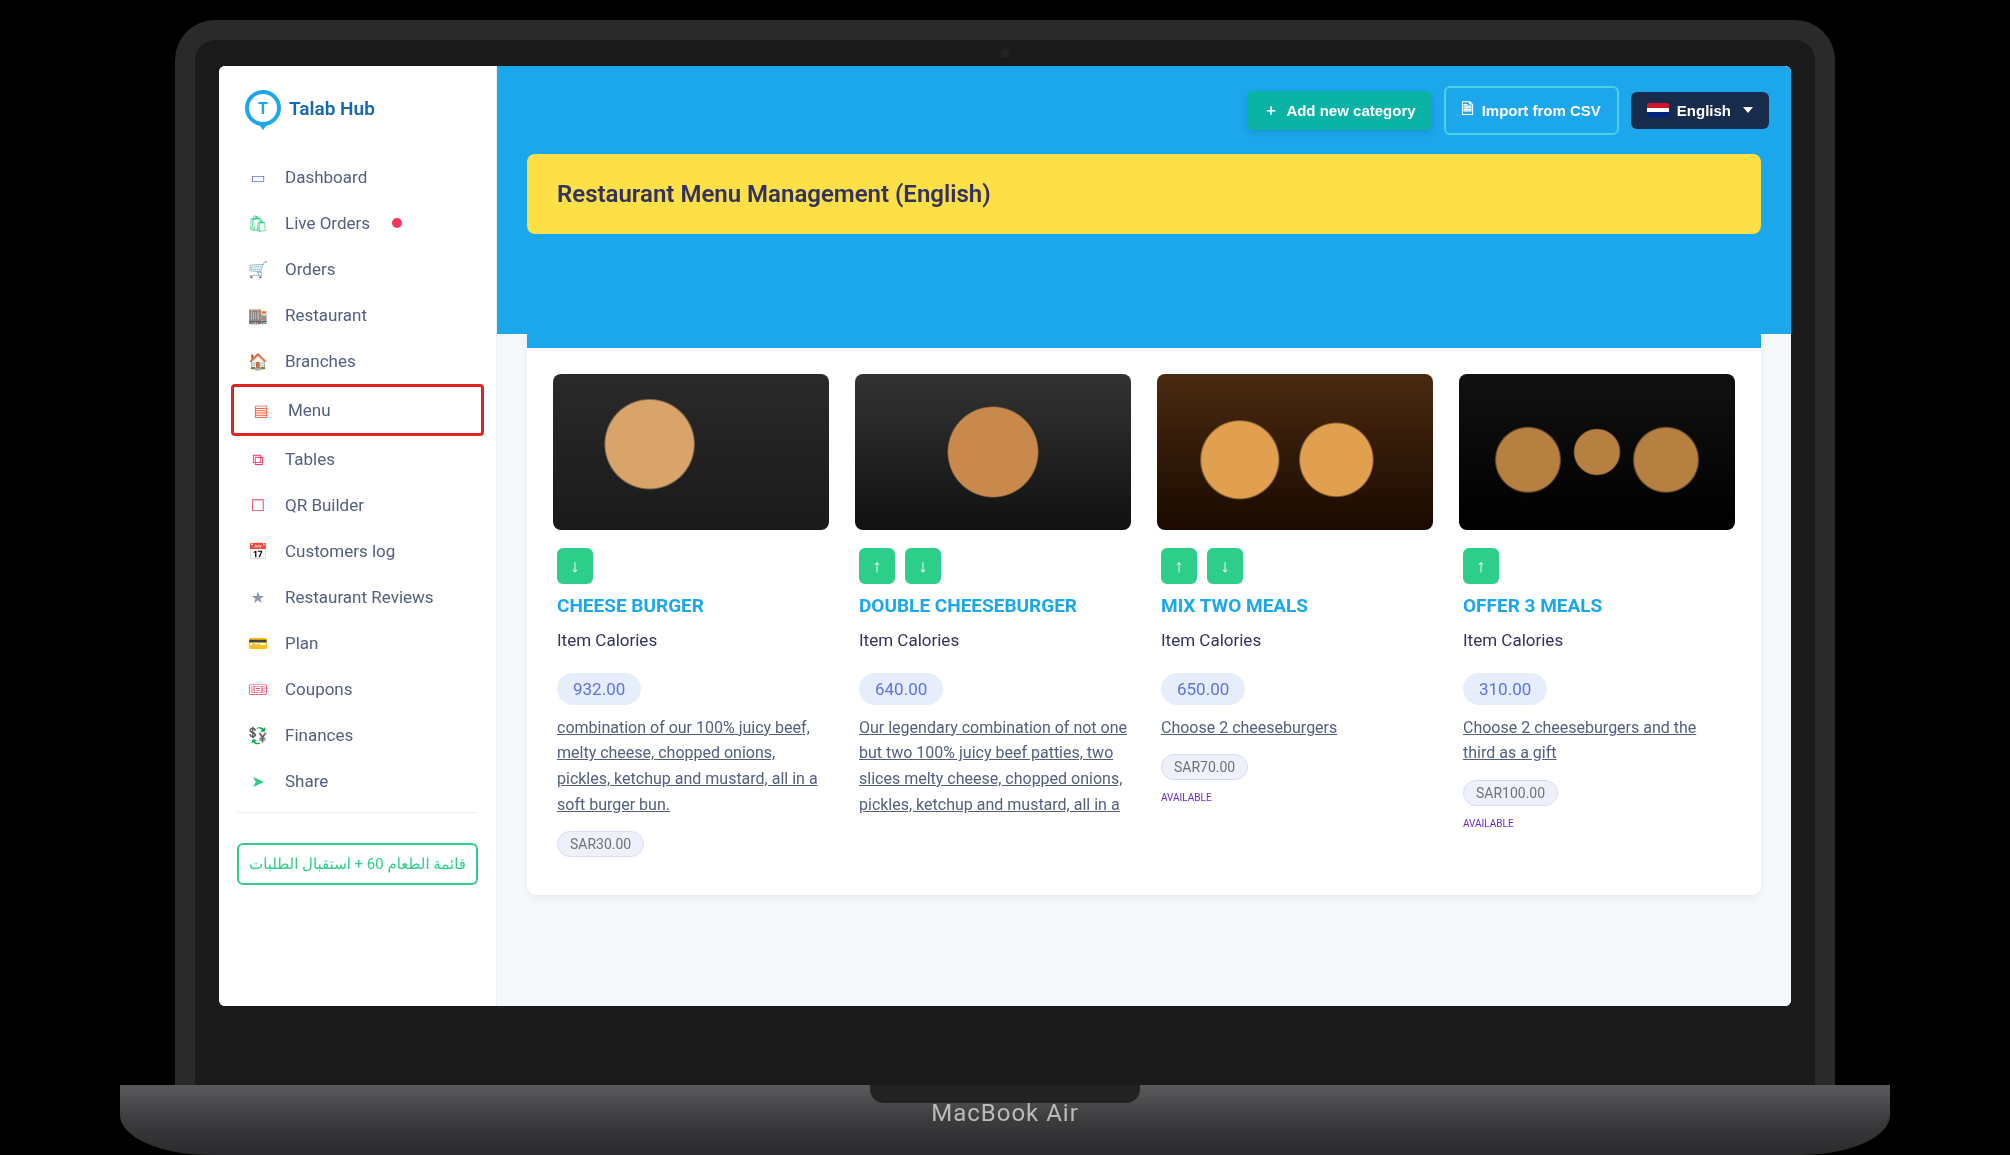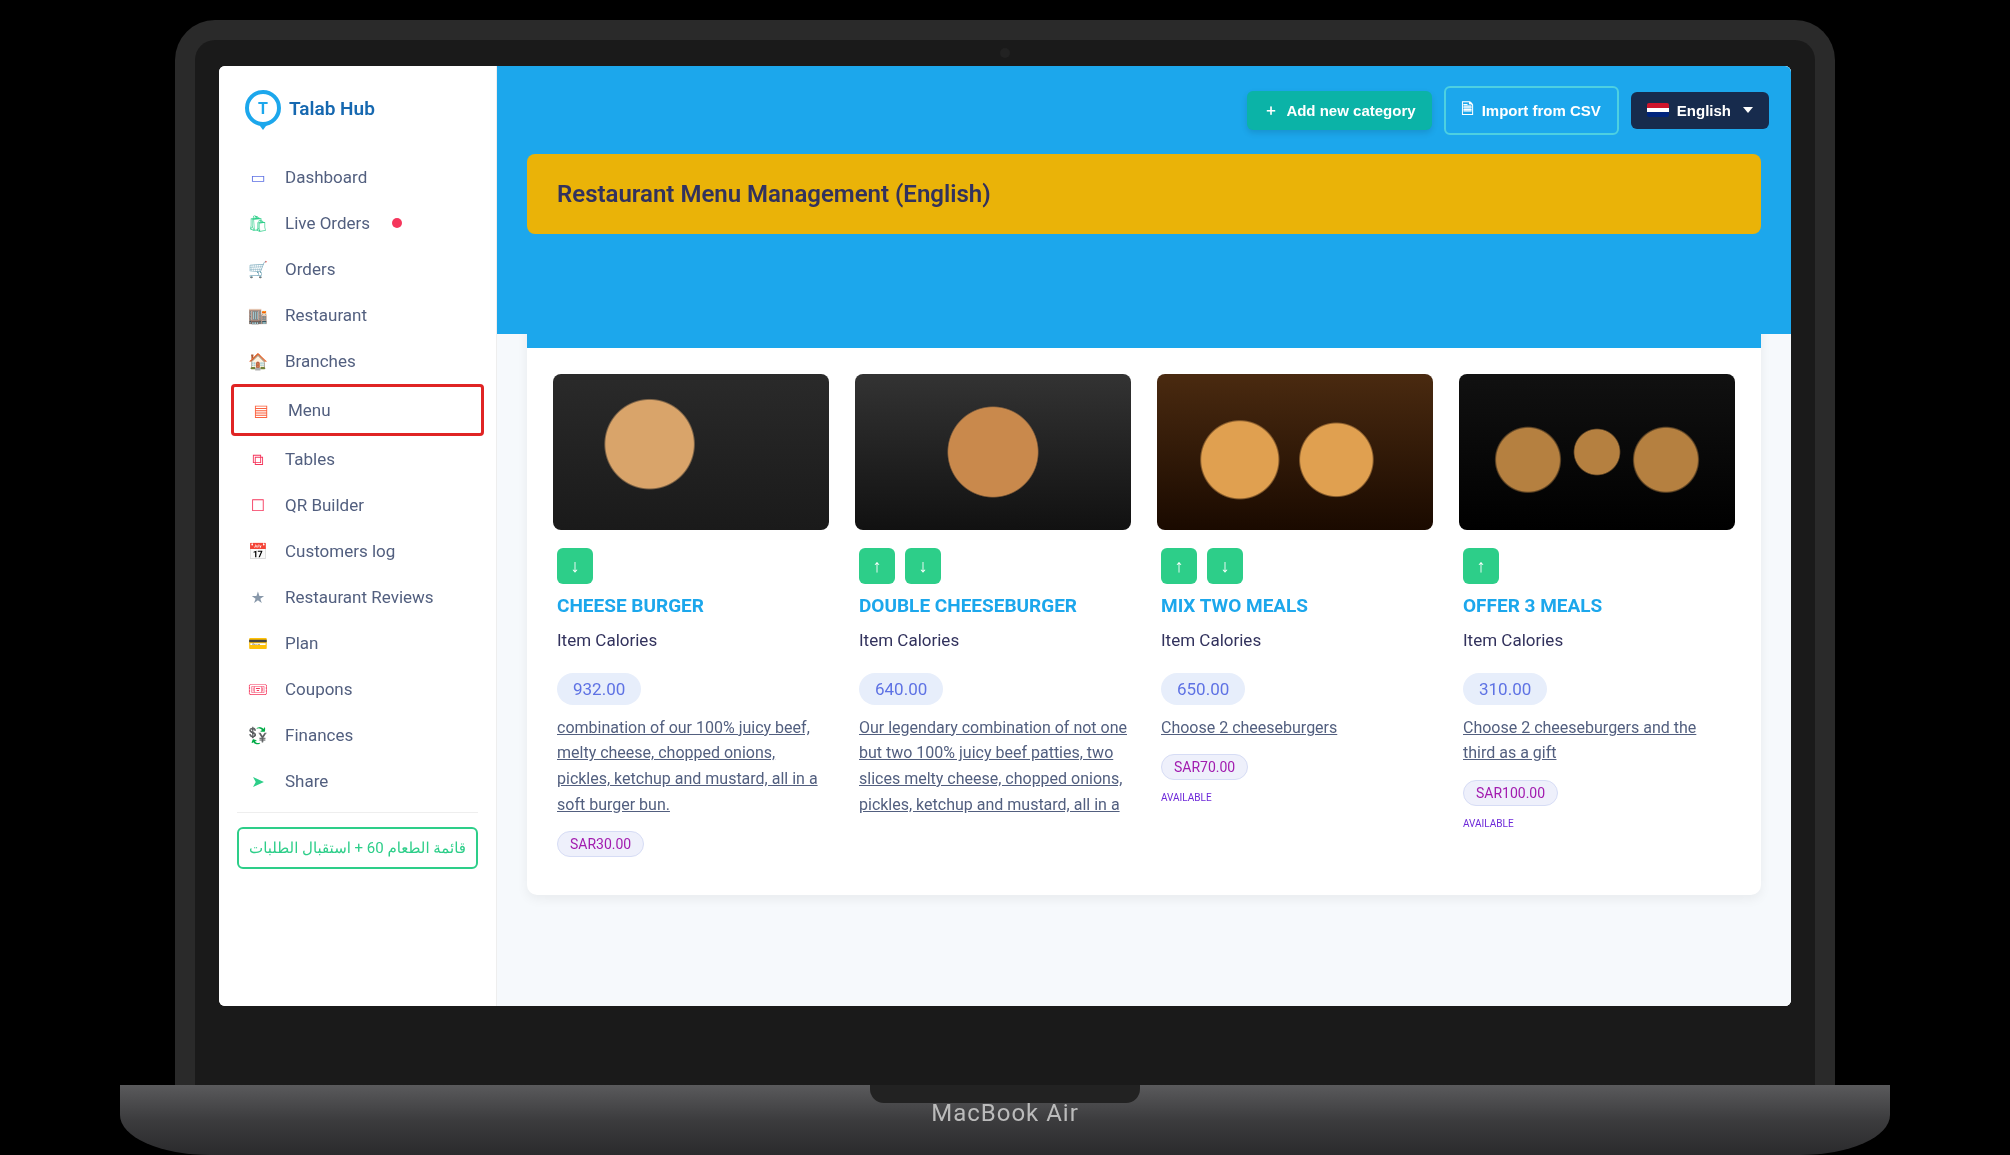--- a/index.html
+++ b/index.html
@@ -78,21 +78,21 @@
   .nav { padding: 0 12px; }
   .nav-item {
     display: flex; align-items: center; gap: 18px;
     padding: 13px 18px; font-size: 17px; color: #525f7f;
     cursor: pointer; border-radius: 4px;
   }
   .nav-icon { width: 18px; display:inline-flex; justify-content:center; font-size:16px;}
   .dot { width:10px; height:10px; background:#f5365c; border-radius:50%; margin-left:4px;}
   .nav-item.highlighted { border: 3px solid #e02424; }
   .sidebar-bottom {
-    margin: 8px 18px 0 18px; border-top:1px solid #eee; padding-top:14px;
+    margin: 8px 18px 0 18px; border-top:1px solid #eee; padding-top:30px;
   }
   .ar-btn {
     border: 2px solid #2dce89; border-radius: 6px; padding: 10px 8px;
     color:#2dce89; font-size:15px; text-align:center; direction:rtl;
   }
 
   
   .main { flex:1; display:flex; flex-direction:column; overflow:hidden; background:#fff;}
   .topbar {
     background:#1ca7ec; padding: 18px 22px 18px 22px;
@@ -106,21 +106,21 @@
   .btn-teal { background:#0bb3a7; color:#fff; box-shadow:0 3px 6px rgba(0,0,0,0.12);}
   .btn-teal-outline { background:transparent; color:#fff; border:2px solid #4dd0e1;}
   .btn-dark { background:#172b4d; color:#fff;}
   .flag { width:22px; height:14px; background:linear-gradient(#cf142b 33%, #fff 33% 66%, #00247d 66%); display:inline-block; border-radius:2px;}
   .caret { width:0; height:0; border-left:5px solid transparent; border-right:5px solid transparent; border-top:6px solid #fff; margin-left:4px;}
 
   .hero {
     background:#1ca7ec; padding: 0 30px 100px 30px; position:relative;
   }
   .title-card {
-    background:#eab308; border-radius:8px; padding: 26px 30px; font-size:24px; font-weight:600; color:#32325d;
+    background:#fde047; border-radius:8px; padding: 26px 30px; font-size:24px; font-weight:600; color:#32325d;
   }
   .content-scroll { background:#f6f9fc; padding: 0 30px 30px 30px; margin-top:-62px; flex:1; overflow:hidden;}
   .category-card {
     background:#fff; border-radius:10px; box-shadow:0 4px 12px rgba(0,0,0,0.06);
     overflow:hidden;
   }
   .category-header {
     background:#1ca7ec; color:#fff; padding: 20px 26px;
     display:flex; justify-content:space-between; align-items:center;
   }
@@ -145,21 +145,21 @@
   .img2{ background: radial-gradient(circle at 50% 50%, #c9894c 0 28%, transparent 29%), linear-gradient(#333,#111);}
   .img3{ background: radial-gradient(circle at 30% 55%, #e0a050 0 18%, transparent 19%), radial-gradient(circle at 65% 55%, #e0a050 0 18%, transparent 19%), linear-gradient(#4a2a10,#1a0a00);}
   .img4{ background: radial-gradient(circle at 25% 55%, #b58040 0 14%, transparent 15%), radial-gradient(circle at 50% 50%, #b58040 0 14%, transparent 15%), radial-gradient(circle at 75% 55%, #b58040 0 14%, transparent 15%), linear-gradient(#111,#000);}
   .item-body { padding: 18px 4px 0 4px; position:relative;}
   .arrow-row { display:flex; gap:10px; margin-bottom:10px;}
   .arrow-btn { width:36px; height:36px; background:#2dce89; border:none; border-radius:6px; color:#fff; font-size:18px; cursor:pointer;}
   .item-title { color:#1ca7ec; font-weight:700; font-size:19px; margin-bottom:12px; line-height:1.25;}
   .cal-label { color:#32325d; font-size:17px; margin-bottom:23px;}
   .cal-badge { display:inline-block; background:#e7eefb; color:#5e72e4; border-radius:16px; padding:6px 16px; font-size:17px; margin-bottom:10px;}
   .desc { color:#525f7f; font-size:16px; line-height:1.6; margin-bottom:14px;text-decoration:underline;}
-  .price-badge { display:inline-block; background:#eef0fb; color:#a21caf; border:1px solid #d6dcf5; border-radius:14px; padding:4px 12px; font-size:14px; margin-bottom:12px;}
+  .price-badge { display:inline-block; background:#eef0fb; color:#737373; border:1px solid #d6dcf5; border-radius:14px; padding:4px 12px; font-size:14px; margin-bottom:12px;}
   .avail { color:#6d28d9; font-size:10px; font-weight:400;}
 
   
   .i-dash{color:#5e72e4;} .i-cart{color:#2dce89;} .i-bag{color:#8898aa;} .i-store{color:#11cdef;}
   .i-branch{color:#11cdef;} .i-menu{color:#fb6340;} .i-table{color:#f5365c;} .i-qr{color:#f5365c;}
   .i-cust{color:#5e72e4;} .i-star{color:#8898aa;} .i-plan{color:#f5365c;} .i-coupon{color:#f5365c;}
   .i-fin{color:#11cdef;} .i-share{color:#2dce89;}
 </style>
 </head>
 <body>

